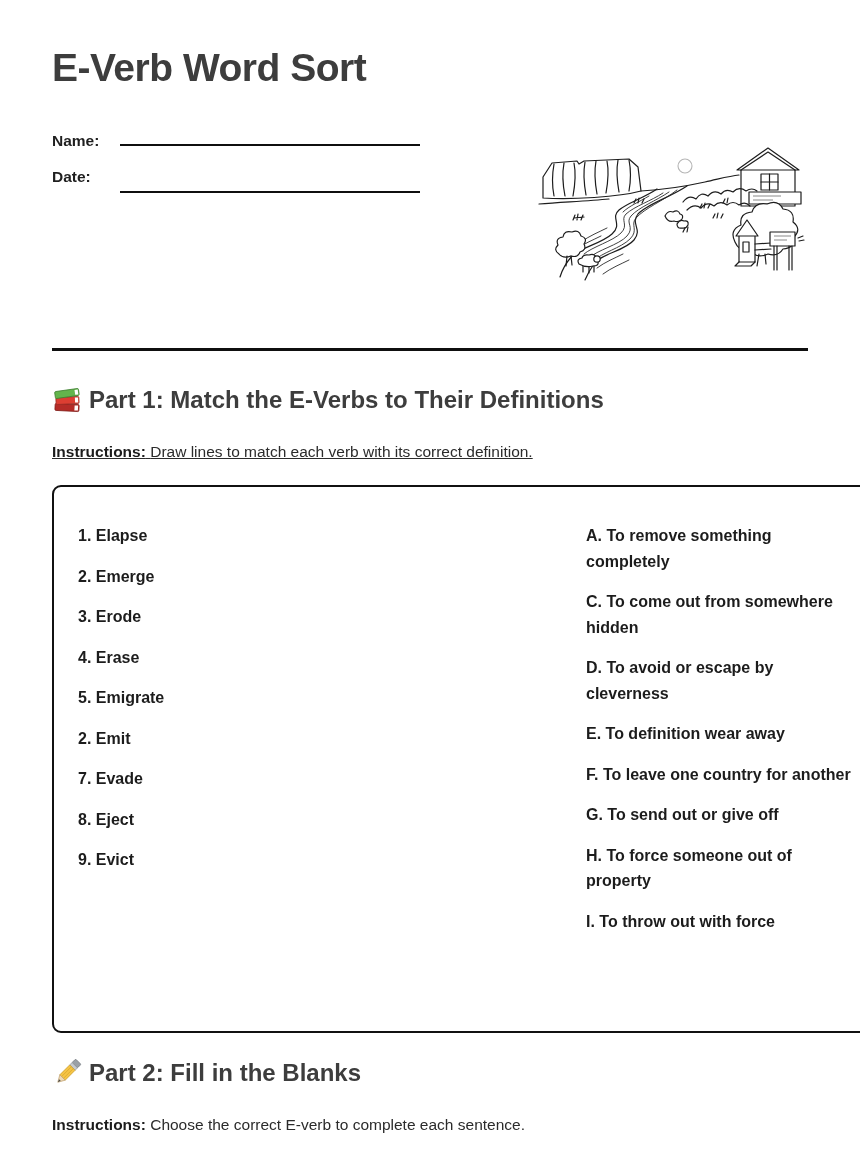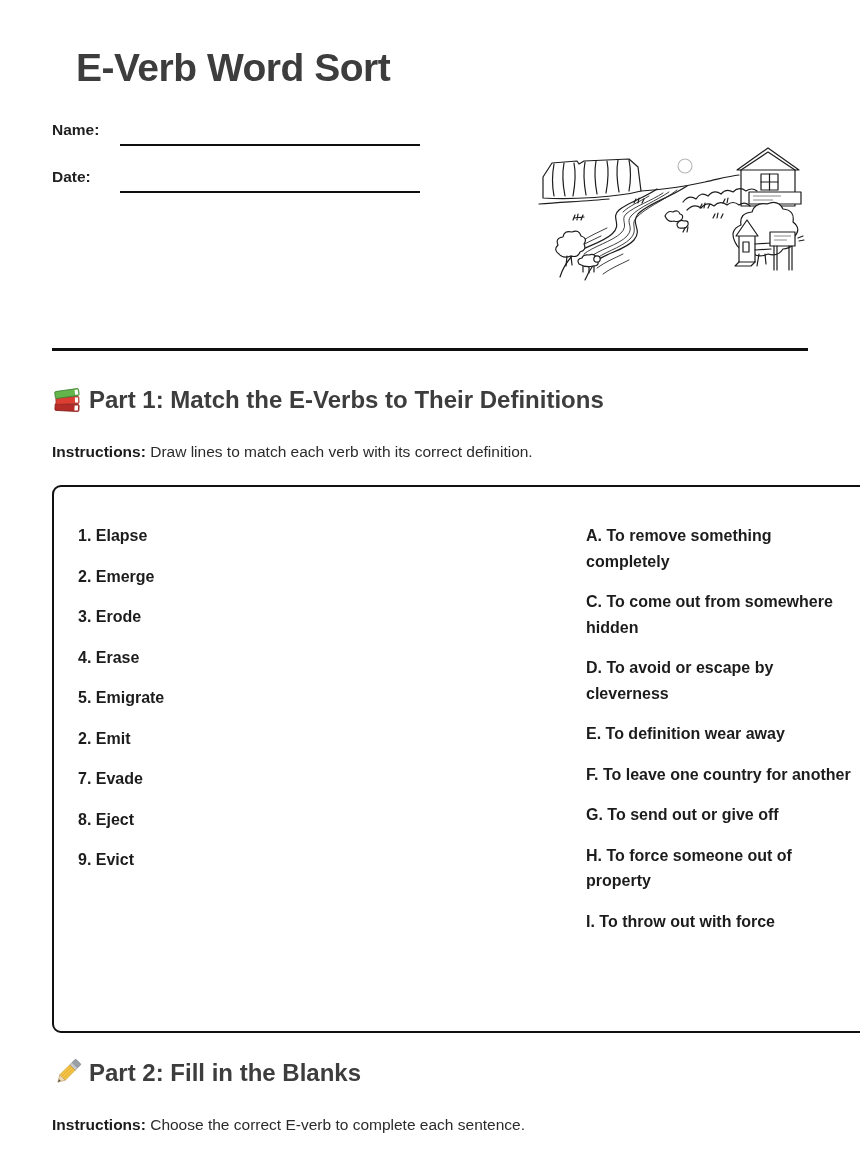--- a/index.html
+++ b/index.html
@@ -3,21 +3,21 @@
 <meta charset="utf-8">
 <style>
   * { margin:0; padding:0; box-sizing:border-box; }
   html,body { background:#ffffff; }
   .page {
     position:relative; width:860px; height:1161px; background:#ffffff;
     font-family:"Liberation Sans", sans-serif; overflow:hidden;
   }
   .title {
     position:absolute; left:52px; top:46px;
-    font-size:39px; font-weight:700; letter-spacing:-0.5px; color:#3d3d3d;margin-left:24px;
+    font-size:39px; font-weight:700; letter-spacing:-0.5px; color:#3d3d3d;
   }
   .field-label {
     position:absolute; left:52px;
     font-size:15.5px; font-weight:700; color:#1f1f1f;
   }
   .field-line {
     position:absolute; left:120px; width:300px; height:0;
     border-bottom:2px solid #0f0f0f; background:transparent;
   }
   .landscape { position:absolute; left:537px; top:146px; width:268px; height:137px; }
@@ -48,21 +48,21 @@
   svg .fw { fill:#ffffff; stroke:#1d1d1d; stroke-width:1.2; stroke-linejoin:round; }
   svg .thin { fill:none; stroke:#2a2a2a; stroke-width:0.9; stroke-linecap:round; }
 </style>
 </head>
 <body>
 
 <div class="page">
 
   <h1 class="title">E-Verb Word Sort</h1>
 
-  <div class="field-label" style="top:121px;text-align:center;">Name:</div>
+  <div class="field-label" style="top:132px;text-align:center;">Name:</div>
   <div class="field-line" style="top:144px;"></div>
 
   <div class="field-label" style="top:168px;">Date:</div>
   <div class="field-line" style="top:191px;"></div>
 
   <svg class="landscape" viewBox="0 0 268 137" aria-hidden="true">
 
     <circle cx="148" cy="20" r="7" fill="none" stroke="#b5b5b5" stroke-width="1.1"></circle>
 
     <path class="fw" d="M6,52 L6,31 L15,17 L40,15 L42,18 L47,15 L92,13 L101,21 L104,45 C82,51 34,54 6,52 Z"></path>
@@ -146,21 +146,21 @@
         <rect x="23" y="12" width="3.2" height="5" fill="#ffffff"></rect>
       </g>
       <g transform="rotate(-8 15 8)">
         <rect x="3" y="4" width="24" height="7" rx="1.2" fill="#63b54c" stroke="#3f7f30" stroke-width="0.8"></rect>
         <rect x="23" y="5" width="3.2" height="5" fill="#ffffff"></rect>
       </g>
     </svg>
     <span>Part 1: Match the E-Verbs to Their Definitions</span>
   </div>
 
-  <p class="instructions" style="top:441px;">
+  <p class="instructions" style="top:441px;text-decoration:underline;">
     <b>Instructions:</b>
     <span> Draw lines to match each verb with its correct definition.</span>
   </p>
 
   <div class="match-box">
     <div class="verb-col">
       <p class="match-item">1. Elapse</p>
       <p class="match-item">2. Emerge</p>
       <p class="match-item">3. Erode</p>
       <p class="match-item">4. Erase</p>

